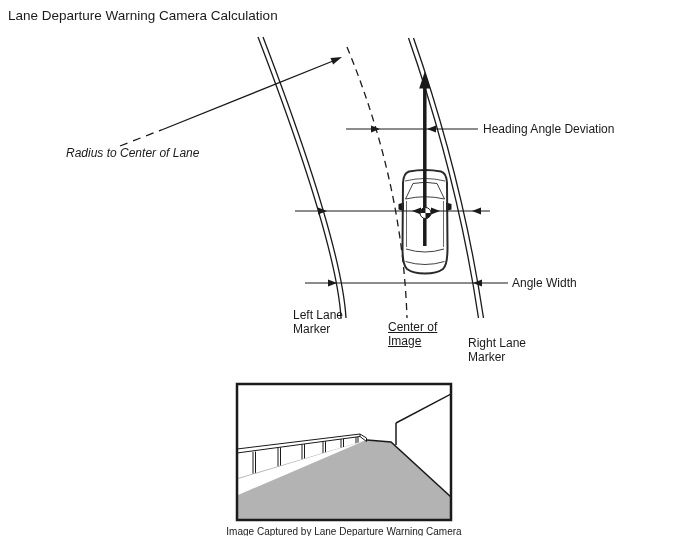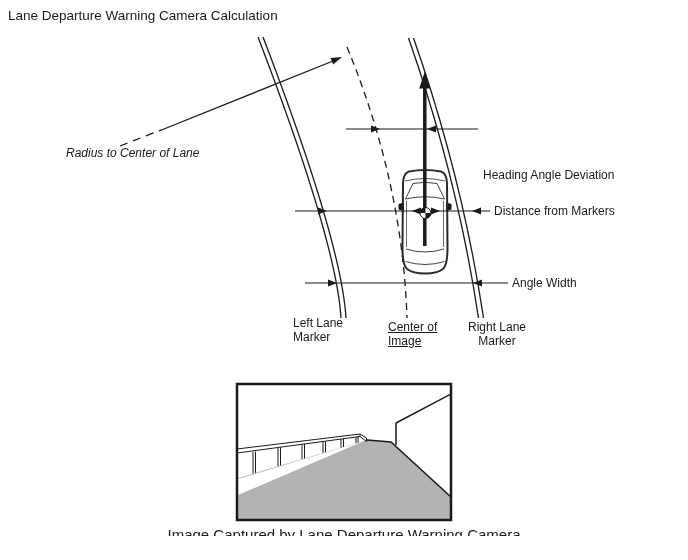--- a/index.html
+++ b/index.html
@@ -2,21 +2,21 @@
 <html><head>
 <meta charset="utf-8">
 <style>
   html,body{margin:0;padding:0;background:#ffffff;}
   .page{
     position:relative;width:688px;height:536px;background:#ffffff;overflow:hidden;
     font-family:"Liberation Sans","DejaVu Sans",sans-serif;color:#1a1a1a;
   }
   .lbl{position:absolute;font-size:12px;line-height:14px;white-space:nowrap;color:#1a1a1a;}
   .title{position:absolute;left:8px;top:8px;font-size:13.5px;color:#1a1a1a;}
-  .caption{position:absolute;left:160px;top:526px;width:368px;text-align:center;font-size:15px;color:#1a1a1a;}
+  .caption{position:absolute;left:160px;top:526px;width:368px;text-align:center;font-size:10px;color:#1a1a1a;}
   svg{position:absolute;left:0;top:0;}
   .thin{stroke:#1a1a1a;stroke-width:1.3;fill:none;}
   .dim{stroke:#1a1a1a;stroke-width:1.2;fill:none;}
   .ah{fill:#1a1a1a;stroke:none;}
   .carline{stroke:#2a2a2a;fill:none;}
 </style>
 </head>
 <body>
 
 <div class="page">
@@ -120,32 +120,31 @@
           <line x1="396" y1="423" x2="396" y2="445"></line>
           <line x1="396" y1="423" x2="452" y2="393.5"></line>
         </g>
         <path stroke="#1a1a1a" stroke-width="1.5" fill="none" d="M 367 440 L 391 442 L 452 498"></path>
       </g>
       <rect x="237" y="384" width="214" height="136" fill="none" stroke="#1a1a1a" stroke-width="2.5"></rect>
     </g>
   </svg>
 
   <div class="lbl" style="left:66px;top:146px;font-style:italic;">Radius to Center of Lane</div>
-  <div class="lbl" style="left:483px;top:122px;margin-top:46px;">Heading Angle Deviation</div>
-  <div class="lbl" style="left:494px;top:204px;">Distance from Markers</div>
+  <div class="lbl" style="left:483px;top:122px;">Heading Angle Deviation</div>
   <div class="lbl" style="left:512px;top:276px;">Angle Width</div>
 
-  <div class="lbl" style="left:293px;top:316px;">
+  <div class="lbl" style="left:293px;top:308px;">
     <div>Left Lane</div>
     <div>Marker</div>
   </div>
   <div class="lbl" style="left:388px;top:320px;text-decoration:underline;">
     <div>Center of</div>
     <div>Image</div>
   </div>
-  <div class="lbl" style="left:468px;top:320px;text-align:center;">
+  <div class="lbl" style="left:468px;top:336px;">
     <div>Right Lane</div>
     <div>Marker</div>
   </div>
 
   <div class="caption">Image Captured by Lane Departure Warning Camera</div>
 
 </div>
 
 </body></html>

